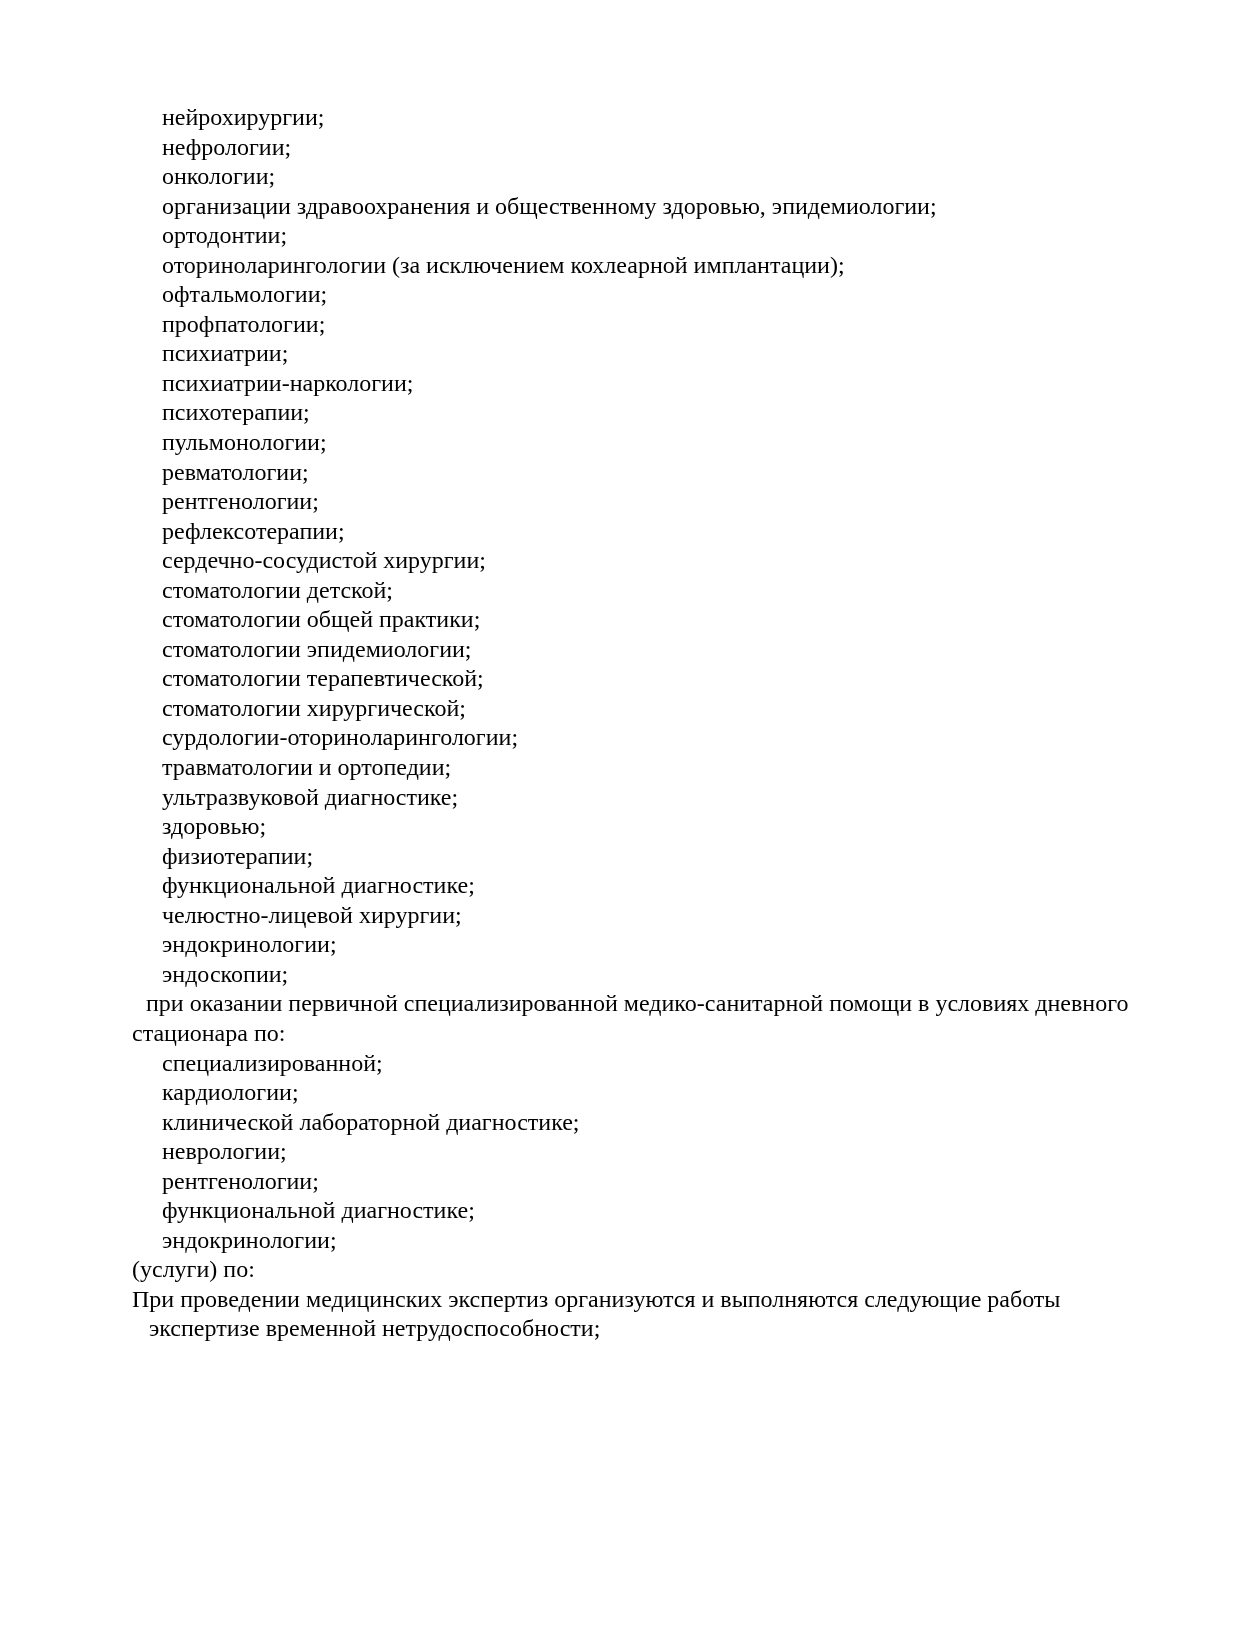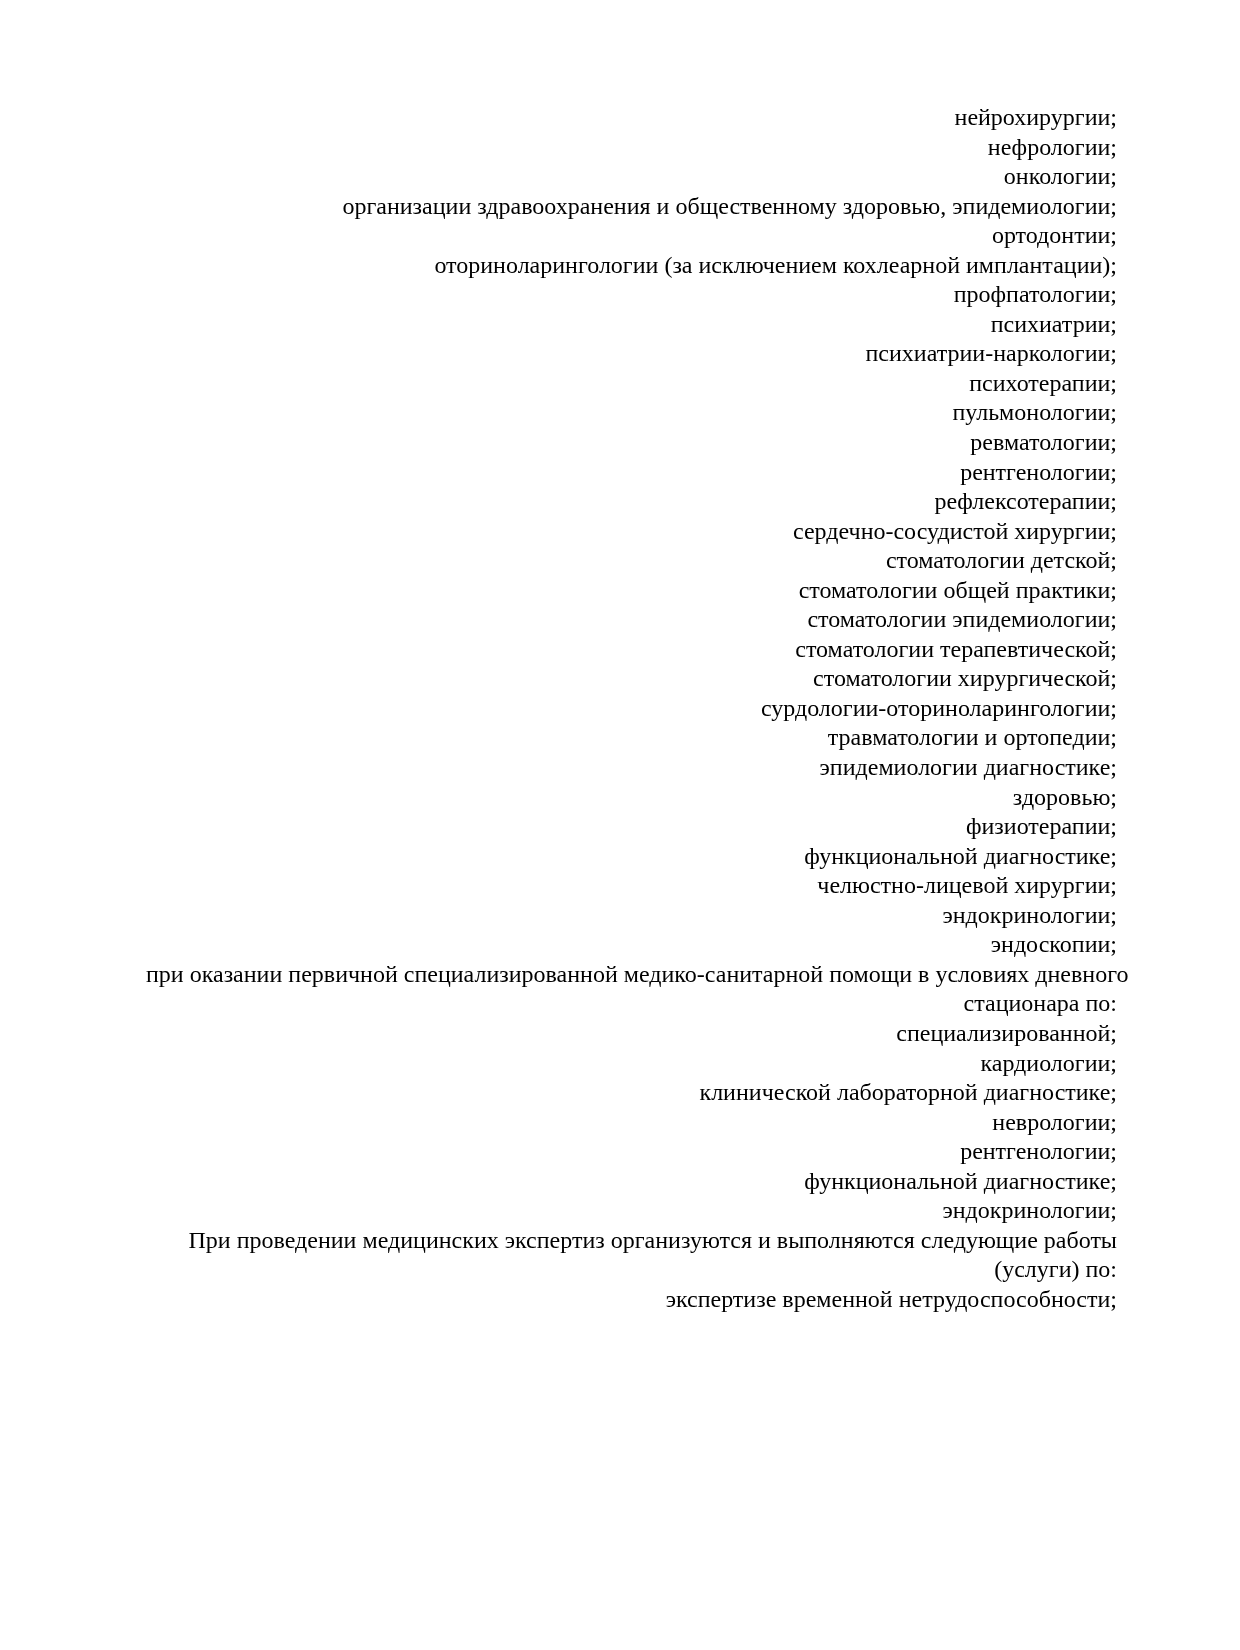--- a/index.html
+++ b/index.html
@@ -1,15 +1,15 @@
 <!DOCTYPE html>
 <html><head>
 <meta charset="utf-8">
 <style>
-  * { margin: 0; padding: 0; box-sizing: border-box; text-align: right; }
+  * { margin: 0; padding: 0; box-sizing: border-box; }
   html, body { background: #ffffff; }
   body {
     width: 1240px;
     height: 1650px;
     position: relative;
     font-family: "Liberation Serif", "DejaVu Serif", serif;
     color: #000000;
     overflow: hidden;
   }
   .page {
@@ -36,54 +36,55 @@
 
 <div class="page">
   <div class="content">
 
     <div class="line spec">нейрохирургии;</div>
     <div class="line spec">нефрологии;</div>
     <div class="line spec">онкологии;</div>
     <div class="line spec">организации здравоохранения и общественному здоровью, эпидемиологии;</div>
     <div class="line spec">ортодонтии;</div>
     <div class="line spec">оториноларингологии (за исключением кохлеарной имплантации);</div>
+    <div class="line spec">офтальмологии;</div>
     <div class="line spec">профпатологии;</div>
     <div class="line spec">психиатрии;</div>
     <div class="line spec">психиатрии-наркологии;</div>
     <div class="line spec">психотерапии;</div>
     <div class="line spec">пульмонологии;</div>
     <div class="line spec">ревматологии;</div>
     <div class="line spec">рентгенологии;</div>
     <div class="line spec">рефлексотерапии;</div>
     <div class="line spec">сердечно-сосудистой хирургии;</div>
     <div class="line spec">стоматологии детской;</div>
     <div class="line spec">стоматологии общей практики;</div>
     <div class="line spec">стоматологии эпидемиологии;</div>
     <div class="line spec">стоматологии терапевтической;</div>
     <div class="line spec">стоматологии хирургической;</div>
     <div class="line spec">сурдологии-оториноларингологии;</div>
     <div class="line spec">травматологии и ортопедии;</div>
-    <div class="line spec">эпидемиологии диагностике;</div>
+    <div class="line spec">ультразвуковой диагностике;</div>
     <div class="line spec">здоровью;</div>
     <div class="line spec">физиотерапии;</div>
     <div class="line spec">функциональной диагностике;</div>
     <div class="line spec">челюстно-лицевой хирургии;</div>
     <div class="line spec">эндокринологии;</div>
     <div class="line spec">эндоскопии;</div>
 
     <div class="line ind-first">при оказании первичной специализированной медико-санитарной помощи в условиях дневного</div>
     <div class="line">стационара по:</div>
 
     <div class="line spec">специализированной;</div>
     <div class="line spec">кардиологии;</div>
     <div class="line spec">клинической лабораторной диагностике;</div>
     <div class="line spec">неврологии;</div>
     <div class="line spec">рентгенологии;</div>
     <div class="line spec">функциональной диагностике;</div>
     <div class="line spec">эндокринологии;</div>
 
+    <div class="line">(услуги) по:</div>
     <div class="line">При проведении медицинских экспертиз организуются и выполняются следующие работы</div>
-    <div class="line">(услуги) по:</div>
 
     <div class="line ind-exp">экспертизе временной нетрудоспособности;</div>
 
   </div>
 </div>
 
 </body></html>

